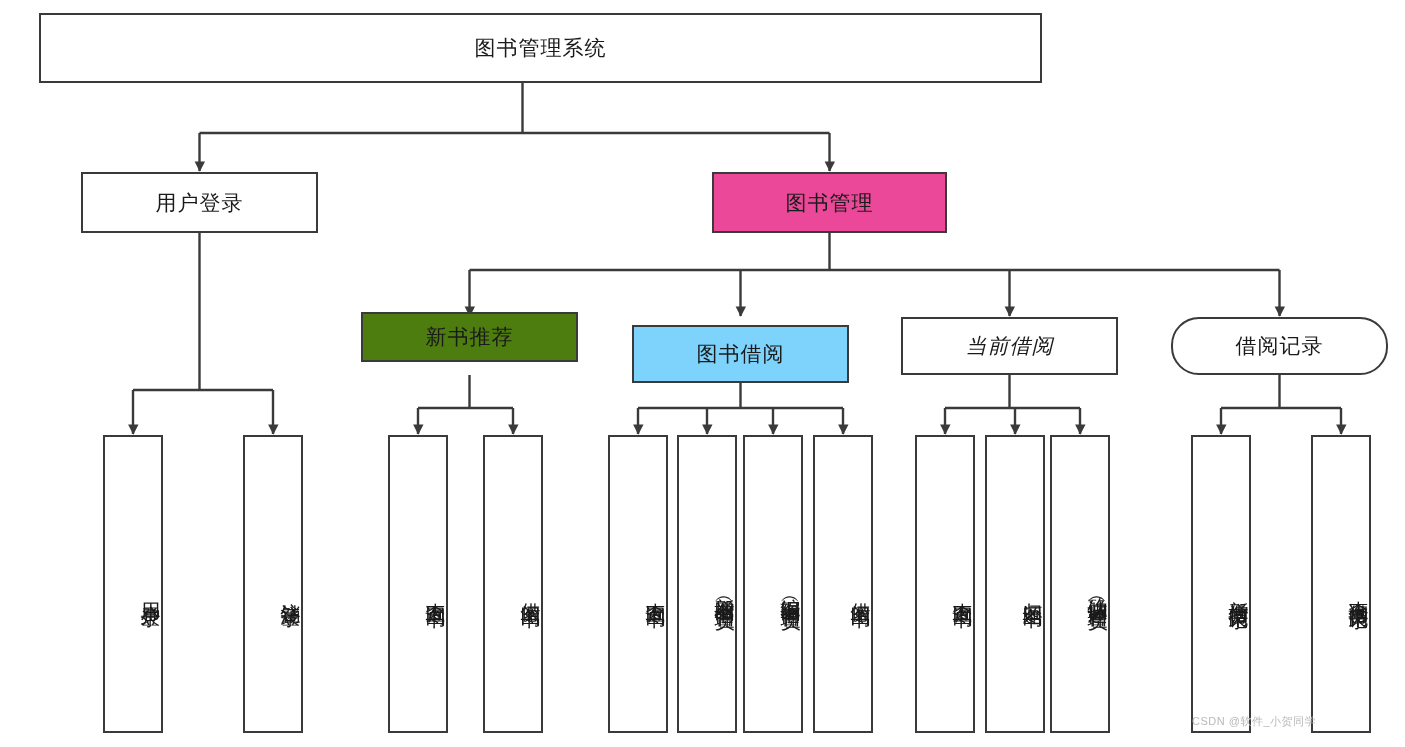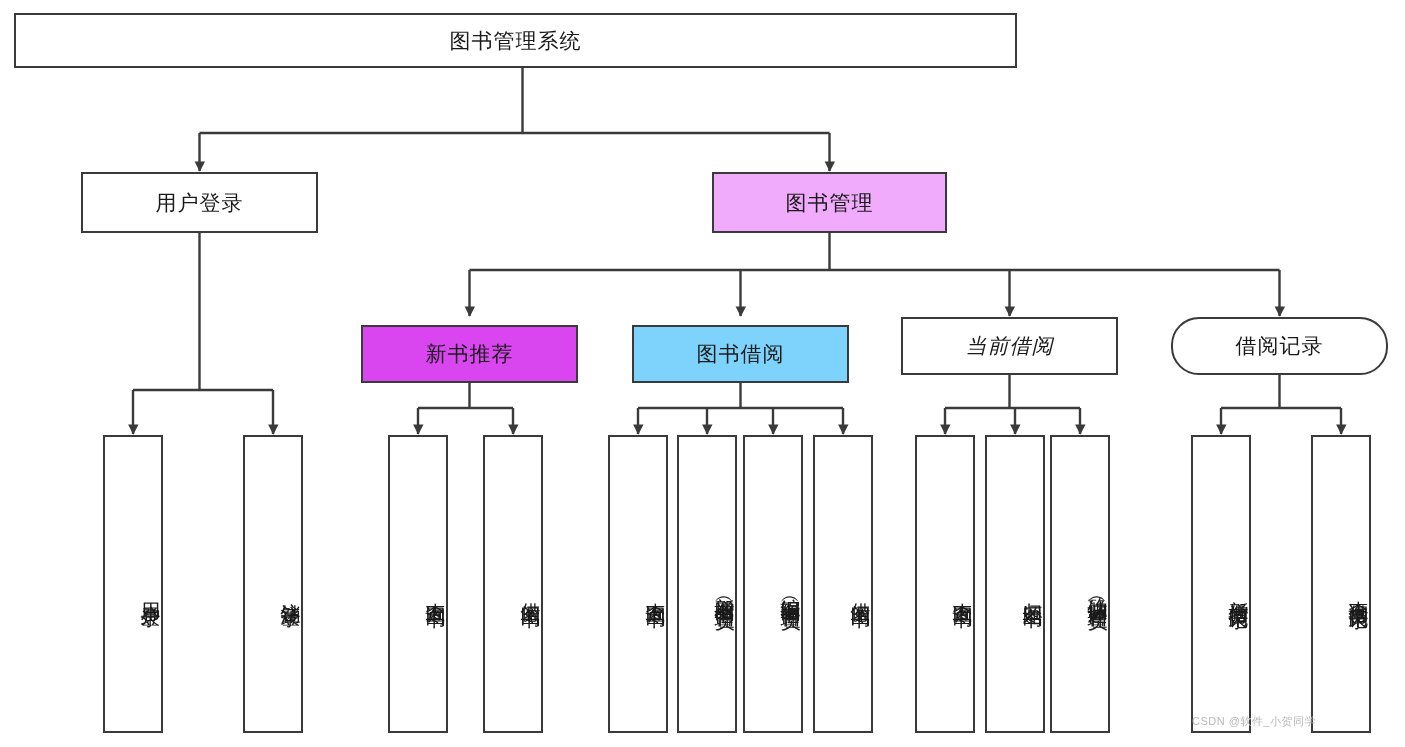--- a/index.html
+++ b/index.html
@@ -105,30 +105,30 @@
         <line x1="945" y1="408" x2="945" y2="434" stroke="#3a3a3a" stroke-width="2.4" marker-end="url(#arrowhead)"></line>
         <line x1="1015" y1="408" x2="1015" y2="434" stroke="#3a3a3a" stroke-width="2.4" marker-end="url(#arrowhead)"></line>
         <line x1="1080" y1="408" x2="1080" y2="434" stroke="#3a3a3a" stroke-width="2.4" marker-end="url(#arrowhead)"></line>
         <line x1="1279.5" y1="375" x2="1279.5" y2="408" stroke="#3a3a3a" stroke-width="2.4"></line>
         <line x1="1221" y1="408" x2="1341" y2="408" stroke="#3a3a3a" stroke-width="2.4"></line>
         <line x1="1221" y1="408" x2="1221" y2="434" stroke="#3a3a3a" stroke-width="2.4" marker-end="url(#arrowhead)"></line>
         <line x1="1341" y1="408" x2="1341" y2="434" stroke="#3a3a3a" stroke-width="2.4" marker-end="url(#arrowhead)"></line>
       </g>
   </svg>
   <div id="node-layer">
-      <div class="node horiz" style="left: 14px; top: 13px; width: 1003px; height: 55px; border-color: rgb(58, 58, 58); background: rgb(255, 255, 255); color: rgb(26, 26, 26);">
+      <div class="node horiz" style="left: 39px; top: 13px; width: 1003px; height: 70px; border-color: rgb(58, 58, 58); background: rgb(255, 255, 255); color: rgb(26, 26, 26);">
         <span class="htext">图书管理系统</span>
       </div>
       <div class="node horiz" style="left: 81px; top: 172px; width: 237px; height: 61px; border-color: rgb(58, 58, 58); background: rgb(255, 255, 255); color: rgb(26, 26, 26);">
         <span class="htext">用户登录</span>
       </div>
-      <div class="node horiz" style="left: 712px; top: 172px; width: 235px; height: 61px; border-color: rgb(58, 58, 58); background: #f0abfc; color: rgb(26, 26, 26);">
+      <div class="node horiz" style="left: 712px; top: 172px; width: 235px; height: 61px; border-color: rgb(58, 58, 58); background: #ec4899; color: rgb(26, 26, 26);">
         <span class="htext">图书管理</span>
       </div>
-      <div class="node horiz" style="left: 361px; top: 325px; width: 217px; height: 58px; border-color: rgb(58, 58, 58); background: #d946ef; color: rgb(26, 26, 26);">
+      <div class="node horiz" style="left: 361px; top: 312px; width: 217px; height: 50px; border-color: rgb(58, 58, 58); background: #4d7c0f; color: rgb(26, 26, 26);">
         <span class="htext">新书推荐</span>
       </div>
       <div class="node horiz" style="left: 632px; top: 317px; width: 217px; height: 58px; border-color: rgb(58, 58, 58); background: #7dd3fc; color: rgb(26, 26, 26); margin-top: 8px;">
         <span class="htext">图书借阅</span>
       </div>
       <div class="node horiz" style="left: 901px; top: 317px; width: 217px; height: 58px; border-color: rgb(58, 58, 58); background: rgb(255, 255, 255); color: rgb(26, 26, 26); font-style: italic;">
         <span class="htext">当前借阅</span>
       </div>
       <div class="node horiz" style="left: 1171px; top: 317px; width: 217px; height: 58px; border-color: rgb(58, 58, 58); background: rgb(255, 255, 255); color: rgb(26, 26, 26); border-radius: 28px;">
         <span class="htext">借阅记录</span>

